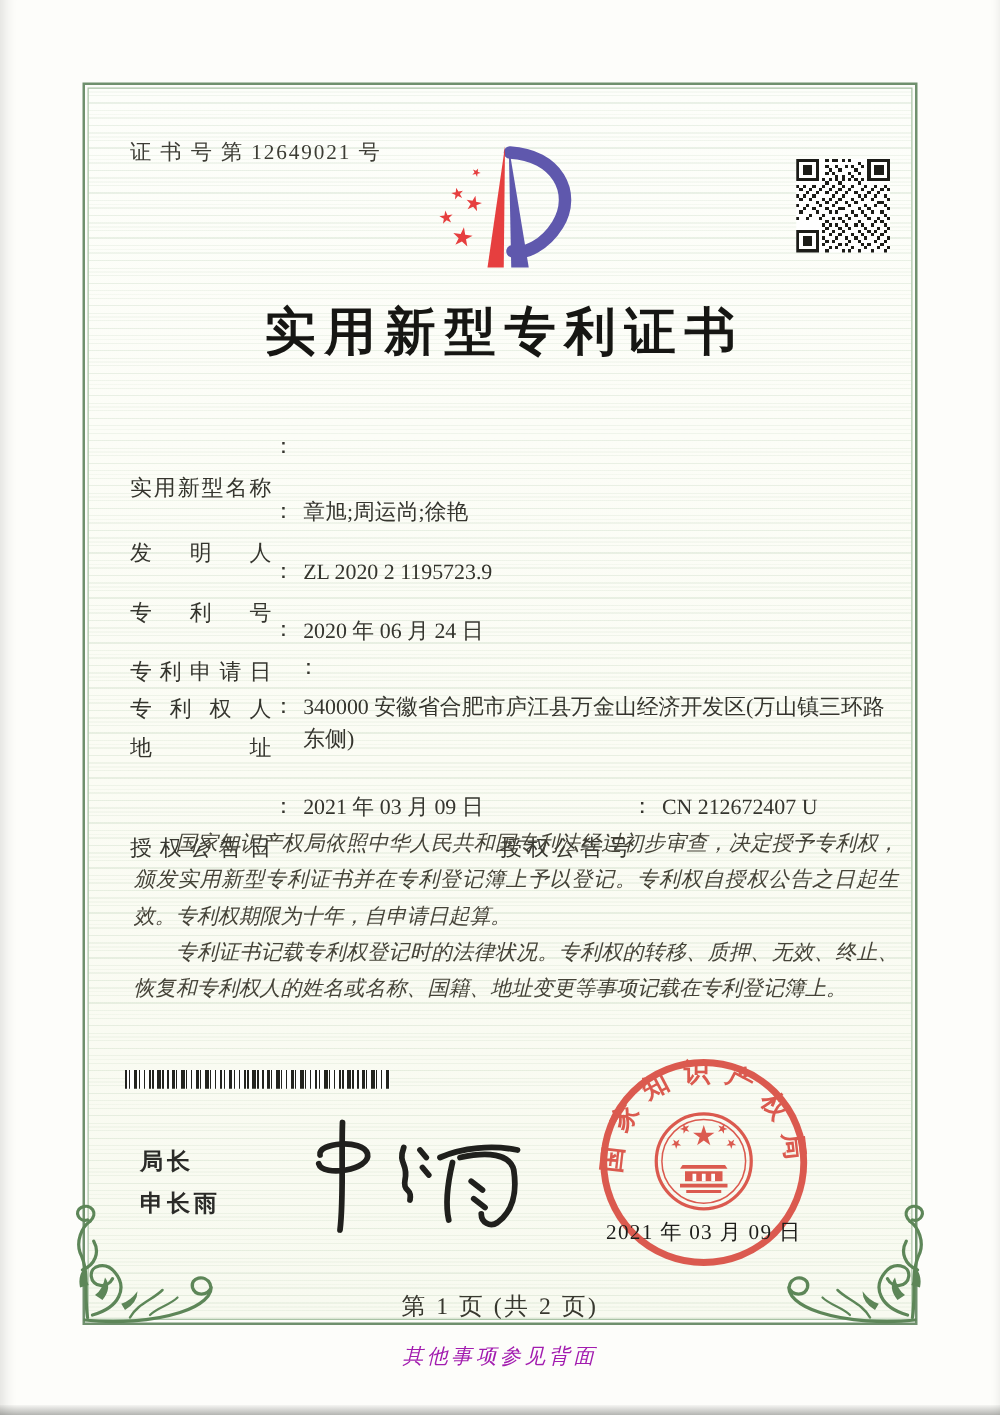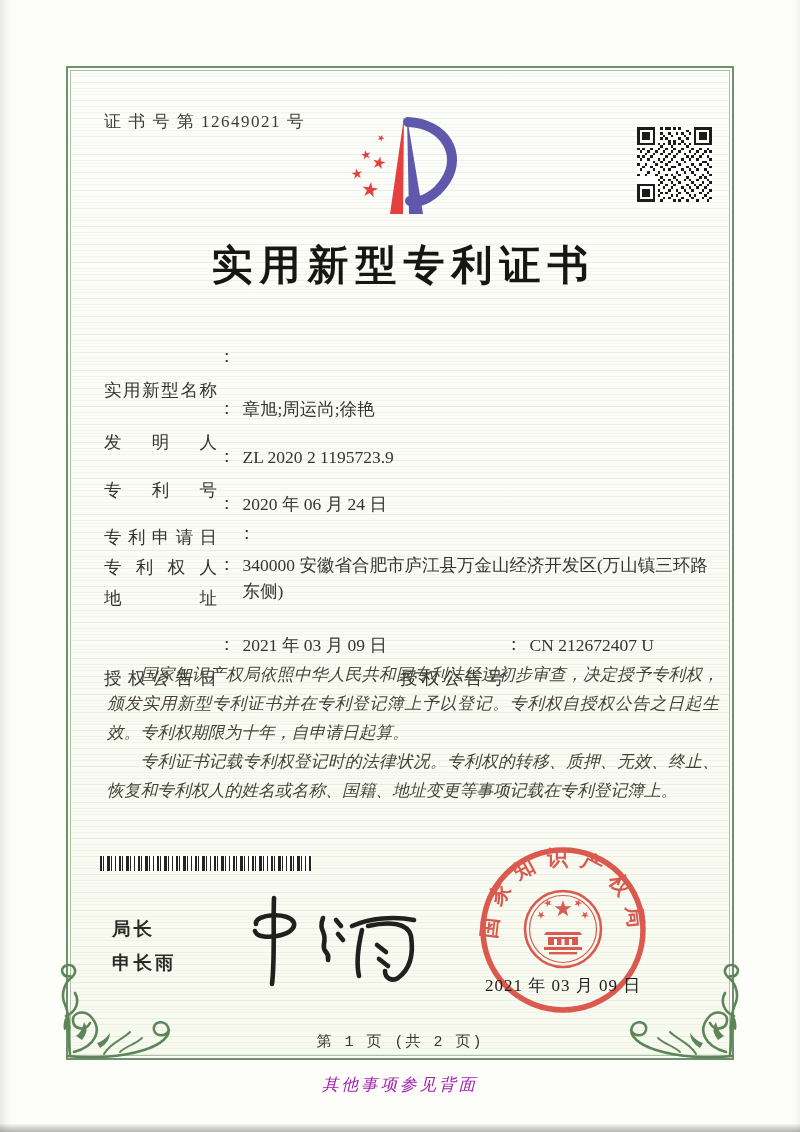--- a/index.html
+++ b/index.html
@@ -46,21 +46,21 @@
       #23231f 7px 10px,#fff 10px 11px,#23231f 11px 12px,#fff 12px 15px,
       #23231f 15px 16px,#fff 16px 19px);}
   .director{position:absolute;left:112px;font-family:"Liberation Sans","DejaVu Sans",sans-serif;
     font-weight:600;font-size:18.5px;color:#2b2b28;letter-spacing:3px;}
   #director-title{top:916px;} #director-name{top:950px;}
   .signature{position:absolute;left:228px;top:890px;width:200px;height:100px;}
   .seal{position:absolute;left:478px;top:845px;width:170px;height:170px;}
   .seal-date{position:absolute;left:468px;top:974px;width:190px;text-align:center;
     font-size:17px;color:#1d1d1a;letter-spacing:1px;}
   .page-num{position:absolute;left:0;right:0;top:1032px;text-align:center;
-    font-size:15px;color:#38382f;letter-spacing:2px;font-family:Liberation Mono, monospace;}
+    font-size:19px;color:#38382f;letter-spacing:2px;}
   .back-note{position:absolute;left:0;right:0;top:1074px;text-align:center;
     font-size:16.5px;color:#a21caf;font-style:italic;letter-spacing:3px;}
   .corner{position:absolute;width:150px;height:110px;}
   #corner-bl{left:52px;bottom:62px;}
   #corner-br{right:52px;bottom:62px;transform:scaleX(-1);}
 </style>
 </head>
 <body>
 
 <div class="frame">

